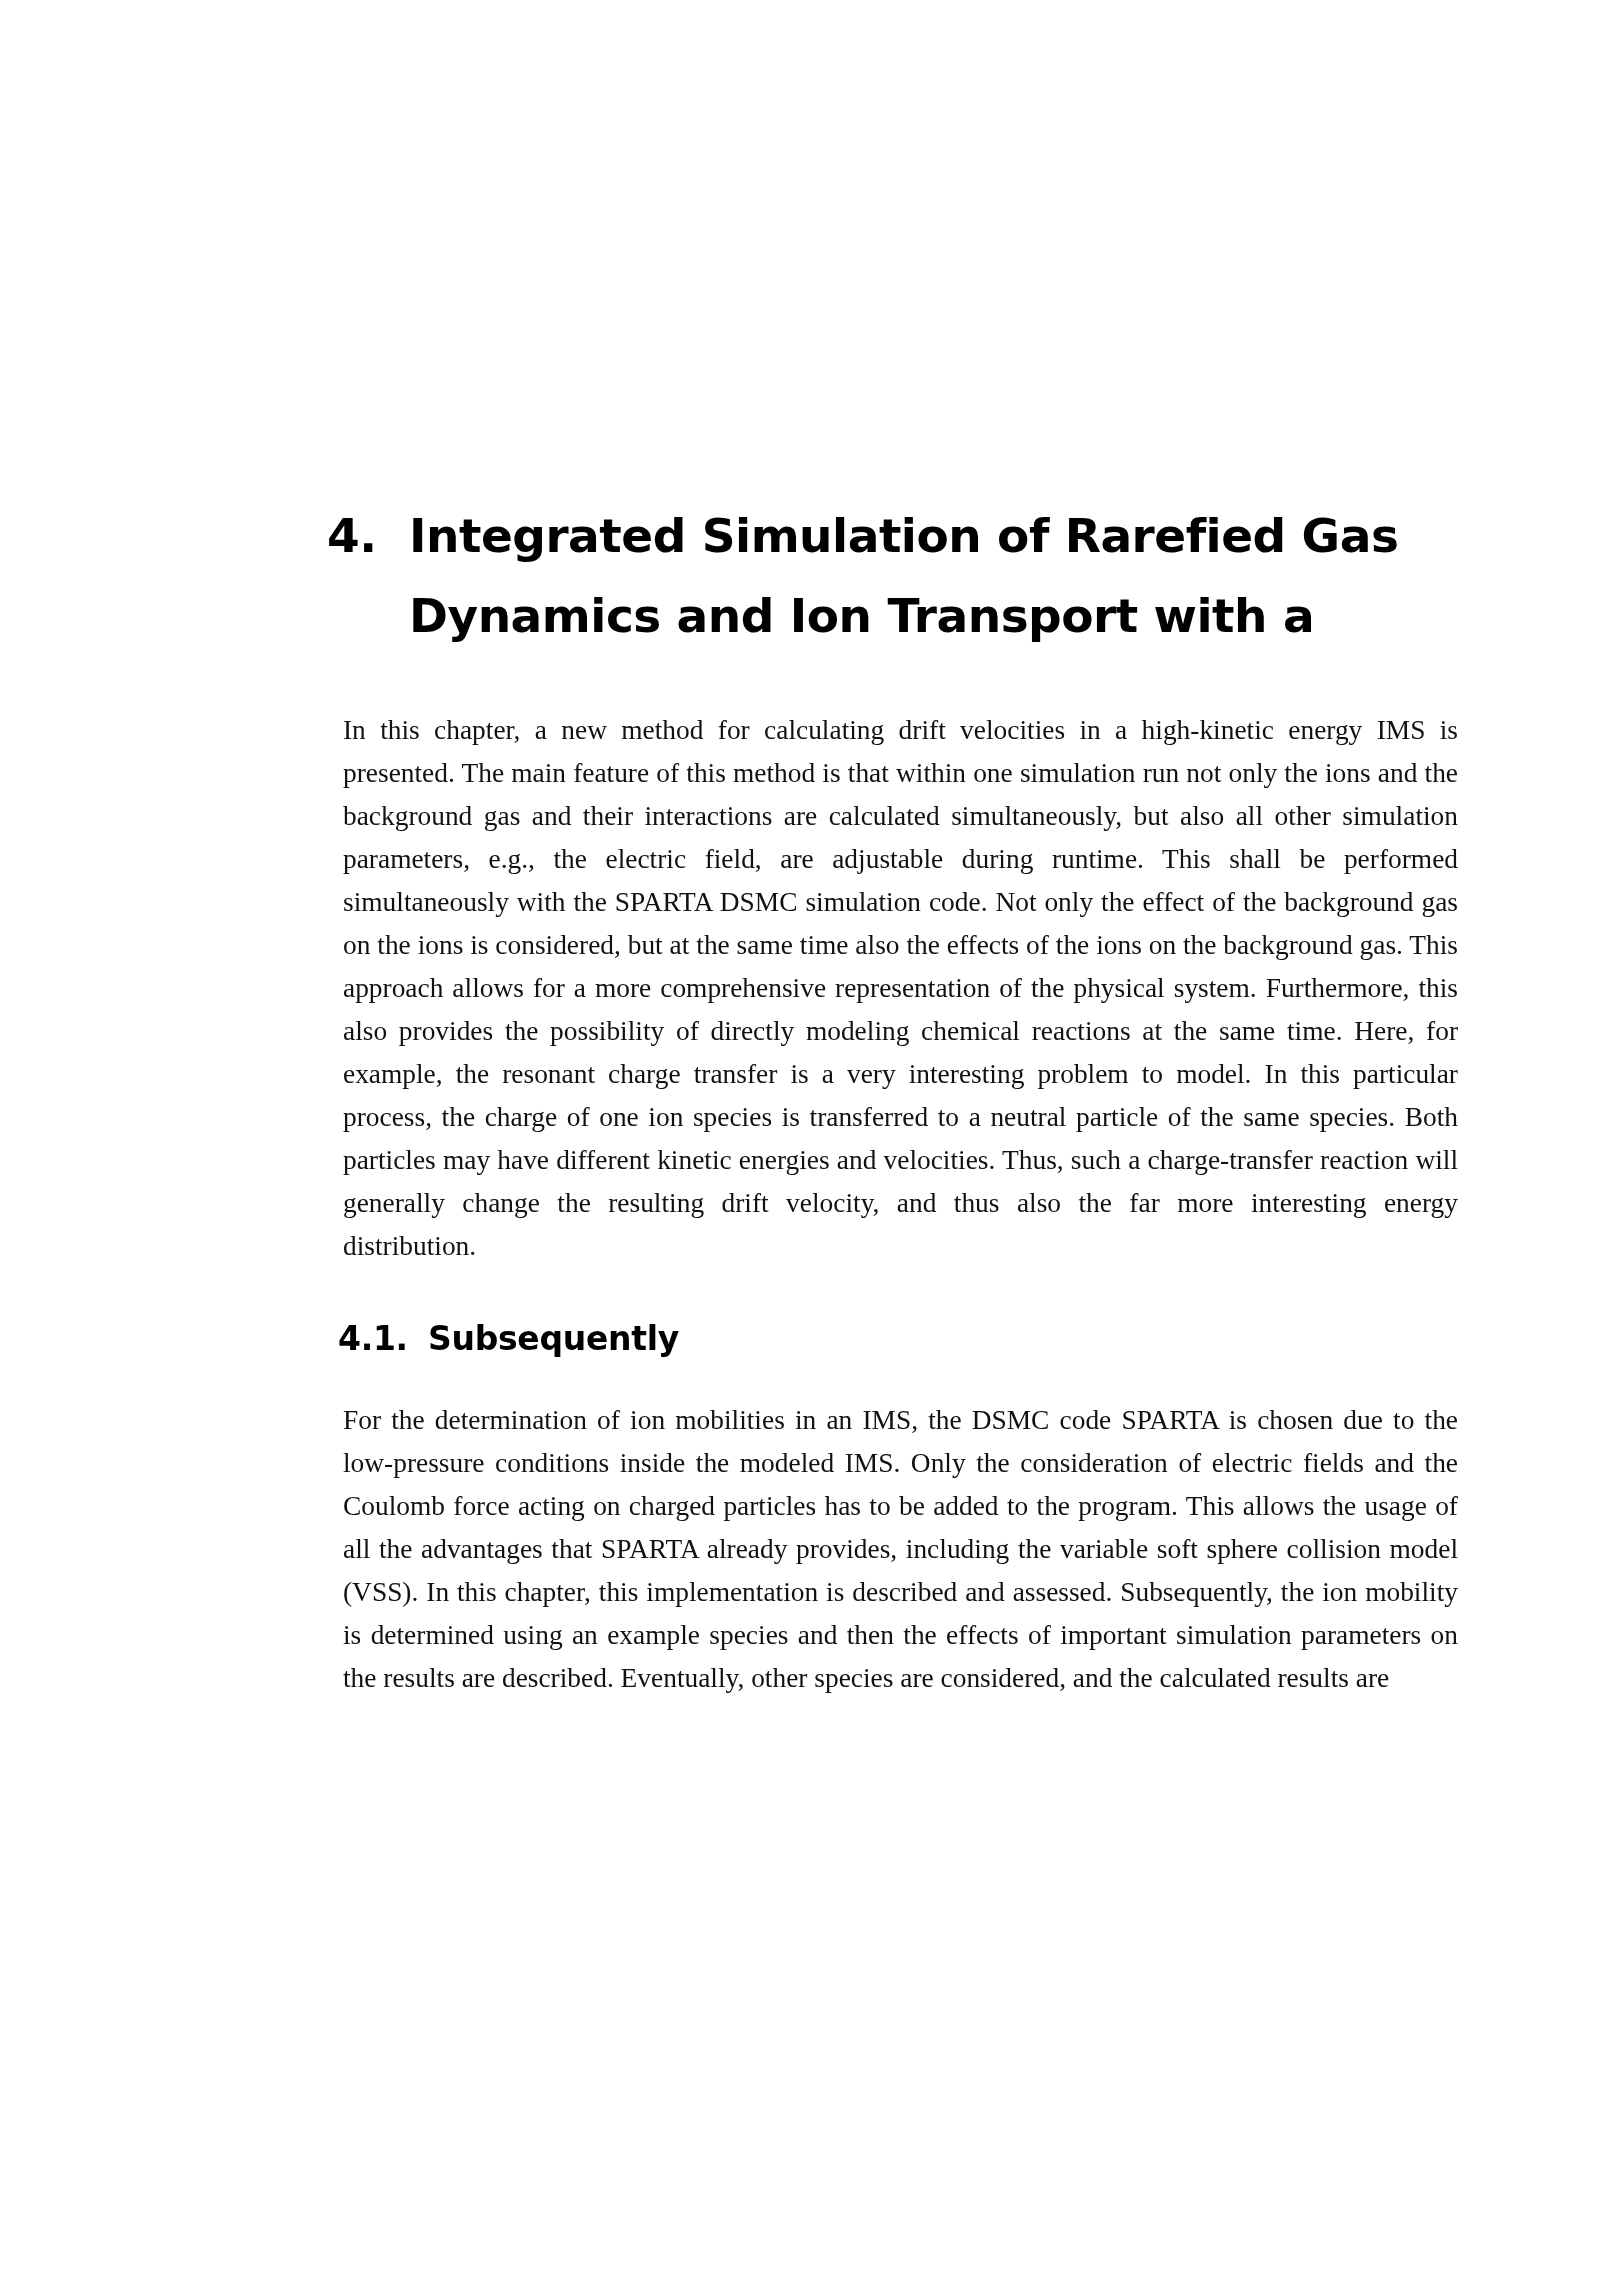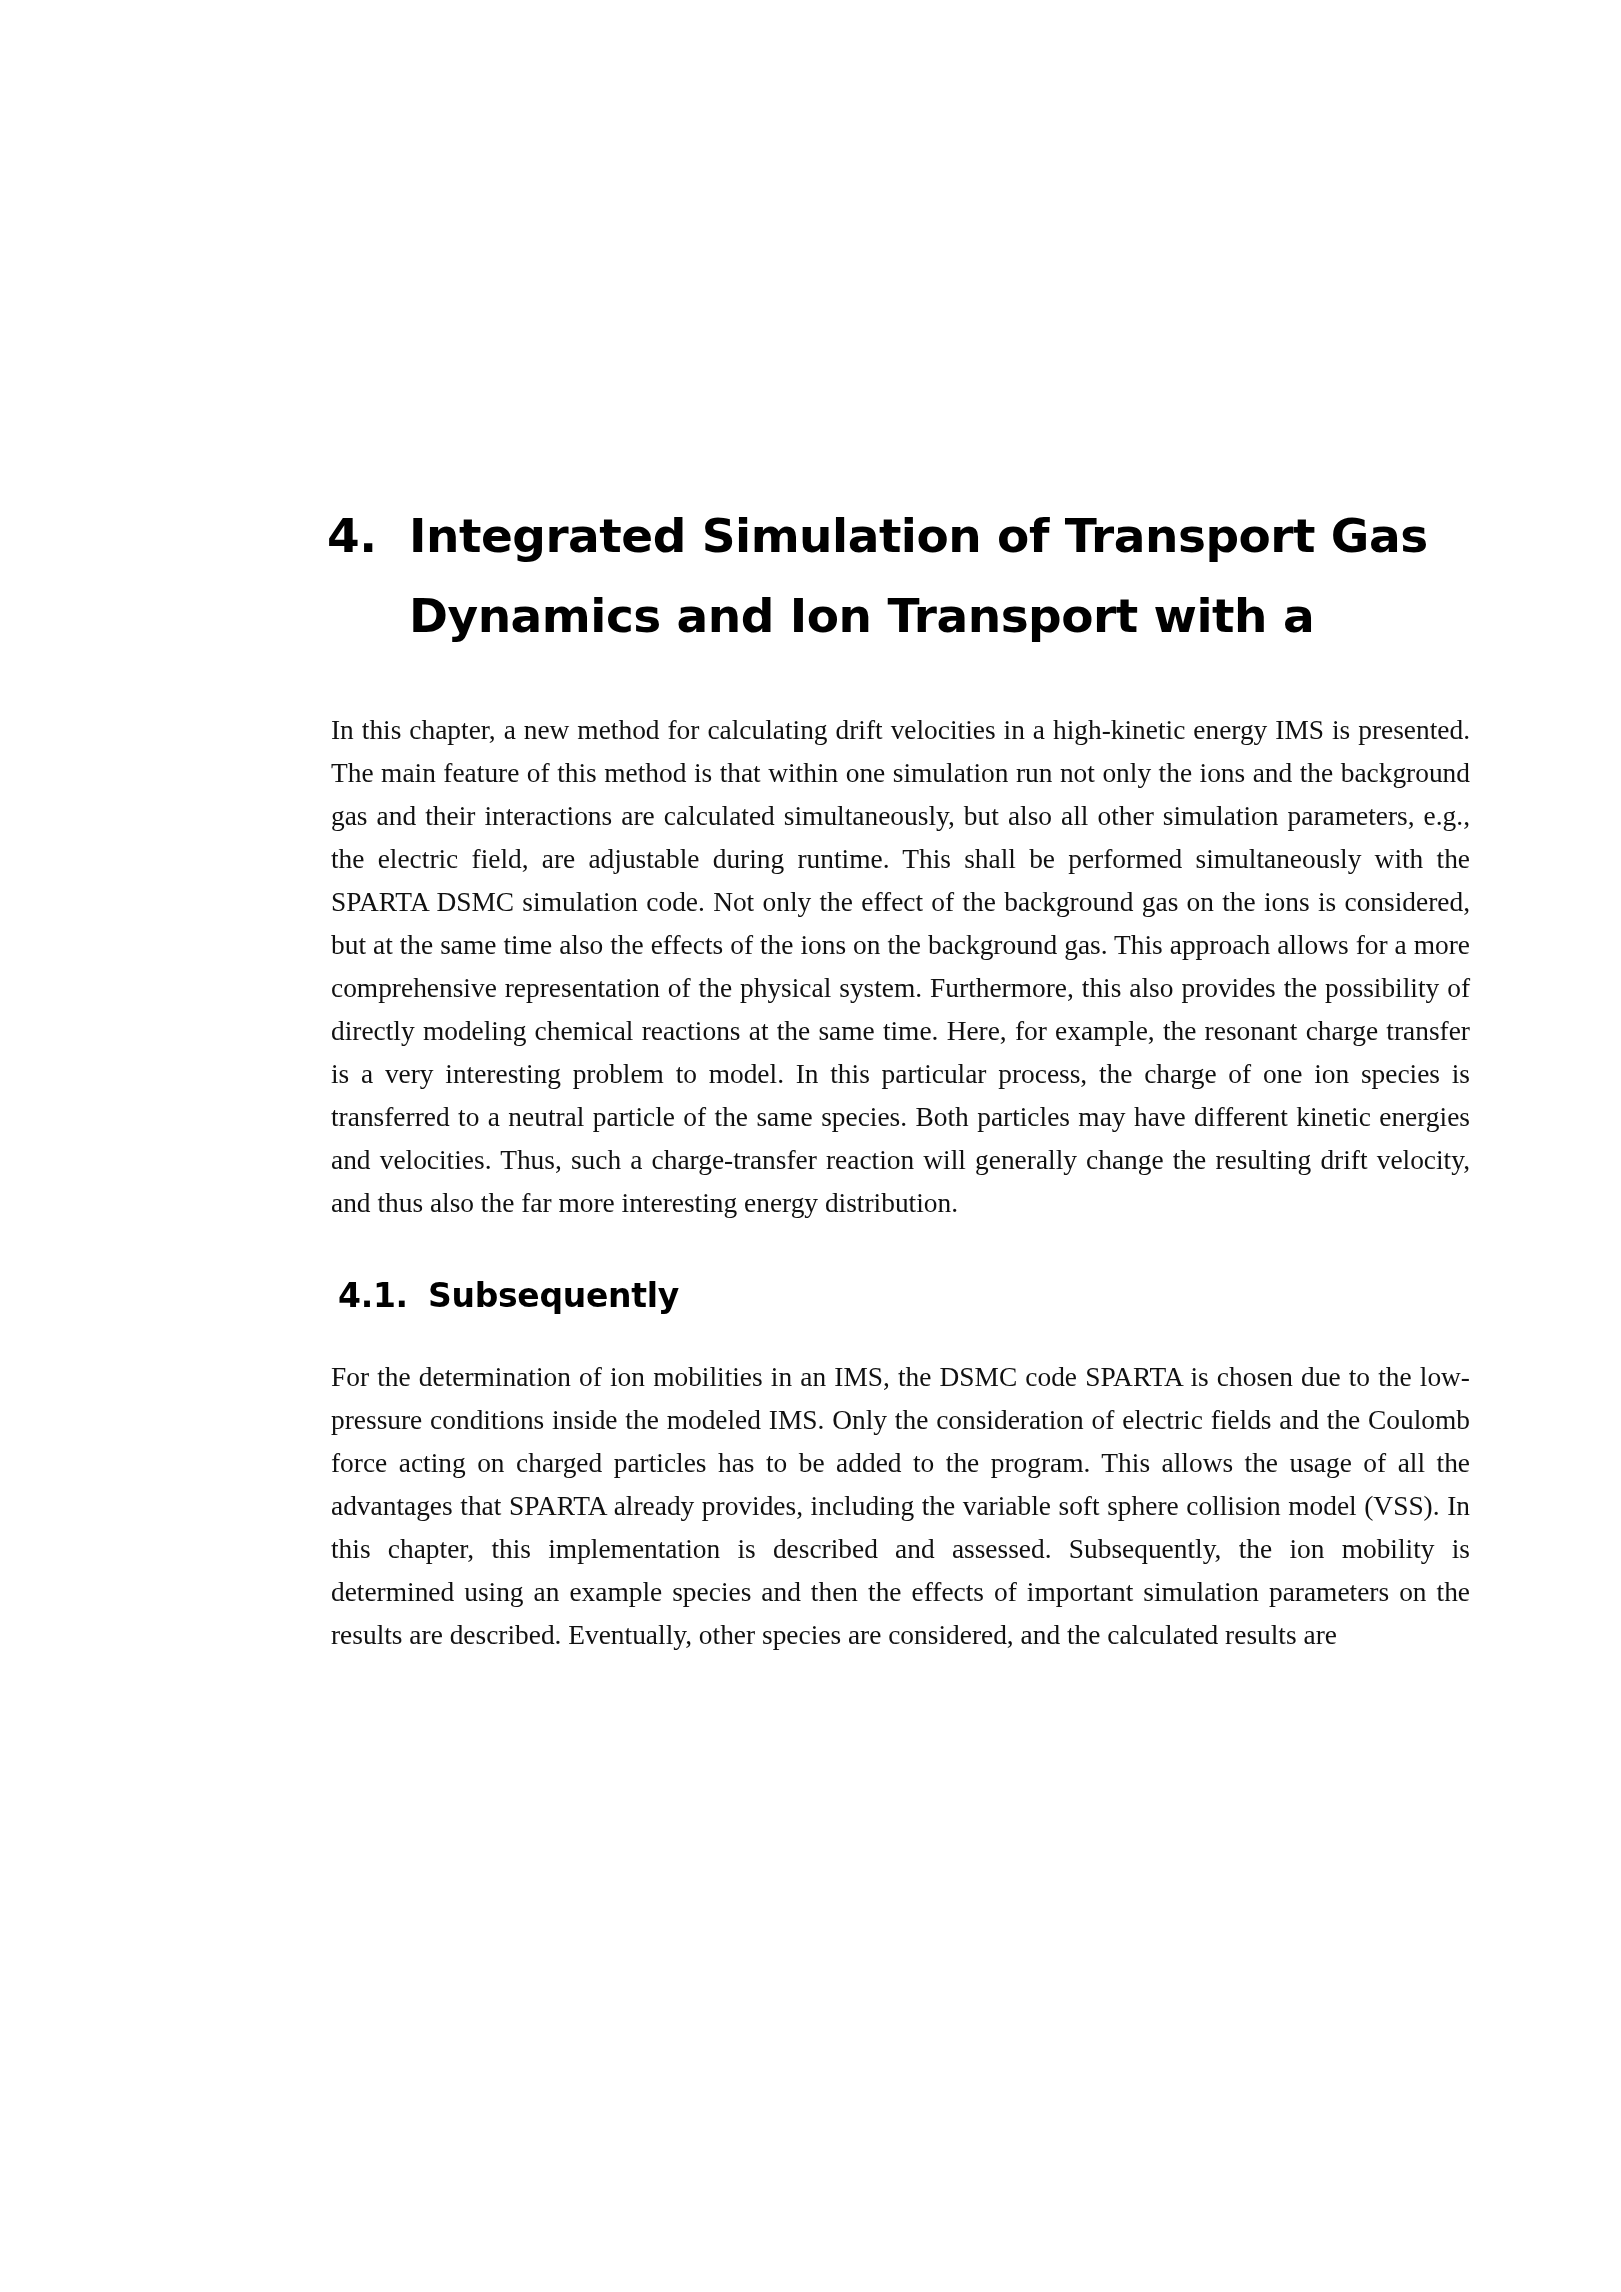--- a/index.html
+++ b/index.html
@@ -34,21 +34,21 @@
     color: #000000;
   }
   .chapter-number {
     flex: 0 0 82px;
     width: 82px;
   }
   .chapter-title {
     flex: 1;
   }
   .body-paragraph {
-    margin: 4px;
+    margin: 16px;
     font-size: 27.4px;
     line-height: 43px;
     text-align: justify;
     hyphens: none;
     -webkit-hyphens: none;
     color: #111111;
   }
   .section-heading {
     display: flex;
     align-items: flex-start;
@@ -81,21 +81,21 @@
 </style>
 </head>
 <body>
 
 <div class="page">
   <div class="content">
 
     <h1 class="chapter-heading">
       <span class="chapter-number">4.</span>
       <span class="chapter-title">
-        <span class="chapter-title-line" style="display:block">Integrated Simulation of Transport Gas</span>
+        <span class="chapter-title-line" style="display:block">Integrated Simulation of Rarefied Gas</span>
         <span class="chapter-title-line" style="display:block">Dynamics and Ion Transport with a</span>
       </span>
     </h1>
 
     <p class="body-paragraph">In this chapter, a new method for calculating drift velocities in a high-kinetic energy IMS is presented. The main feature of this method is that within one simulation run not only the ions and the background gas and their interactions are calculated simultaneously, but also all other simulation parameters, e.g., the electric field, are adjustable during runtime. This shall be performed simultaneously with the SPARTA DSMC simulation code. Not only the effect of the background gas on the ions is considered, but at the same time also the effects of the ions on the background gas. This approach allows for a more comprehensive representation of the physical system. Furthermore, this also provides the possibility of directly modeling chemical reactions at the same time. Here, for example, the resonant charge transfer is a very interesting problem to model. In this particular process, the charge of one ion species is transferred to a neutral particle of the same species. Both particles may have different kinetic energies and velocities. Thus, such a charge-transfer reaction will generally change the resulting drift velocity, and thus also the far more interesting energy distribution.</p>
 
     <h2 class="section-heading">
       <span class="section-number">4.1.</span>
       <span class="section-title">Subsequently</span>
     </h2>

